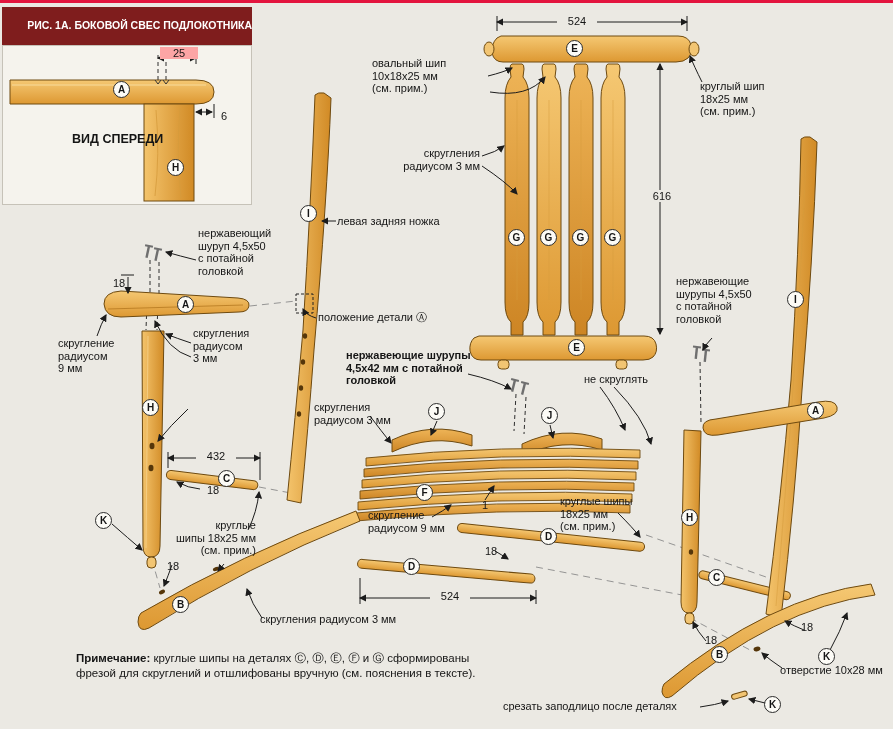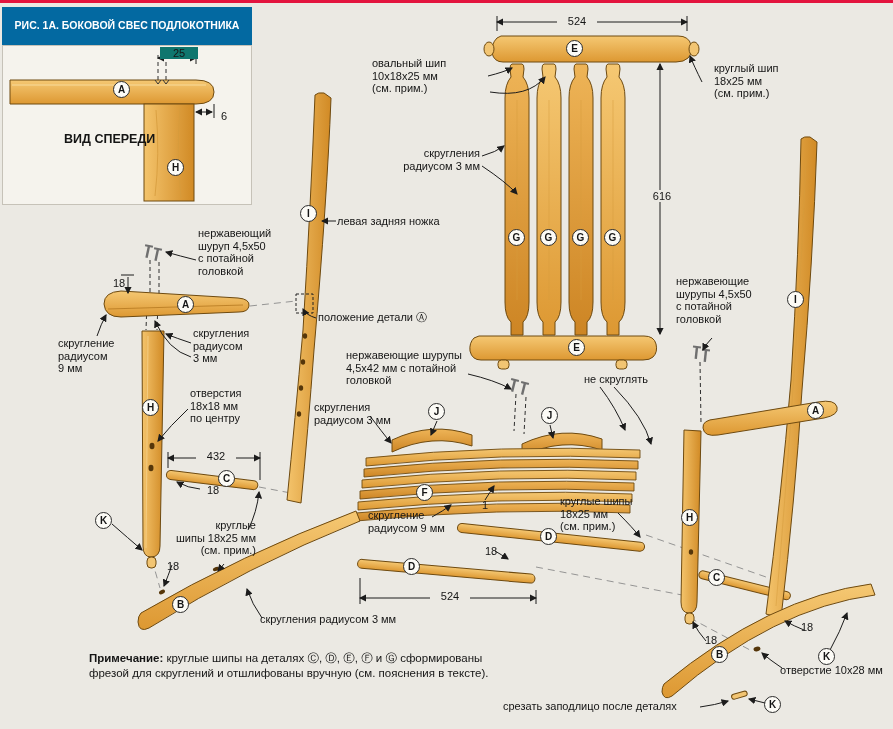--- a/index.html
+++ b/index.html
@@ -1,34 +1,34 @@
 <!DOCTYPE html>
 <html><head>
 <meta charset="utf-8">
 <style>
   html,body{margin:0;padding:0;background:#d8d6d0;}
   .page{position:relative;width:893px;height:729px;background:#ebe9e3;overflow:hidden;
         font-family:"Liberation Sans",sans-serif;color:#151515;}
   .topline{position:absolute;left:0;top:0;width:893px;height:3px;background:#e3143e;z-index:3;}
-  .fig-header{position:absolute;left:2px;top:7px;width:250px;height:38px;background:#0369a1;
-        color:#fff;font-weight:bold;font-size:10.5px;line-height:1.3;text-align:center;
+  .fig-header{position:absolute;left:2px;top:7px;width:250px;height:38px;background:#7f1d1d;
+        color:#fff;font-weight:bold;font-size:10.5px;line-height:1.3;text-align:right;
         display:flex;flex-direction:column;justify-content:center;z-index:3;}
   .inset-box{position:absolute;left:2px;top:45px;width:250px;height:160px;background:#f5f3ed;
         border:1px solid #c6c2b8;box-sizing:border-box;z-index:0;}
   svg.draw{position:absolute;left:0;top:0;z-index:1;}
   .lbl{position:absolute;font-size:11px;line-height:1.15;white-space:pre-line;z-index:2;}
   .ra{text-align:right}.ctr{text-align:right}
   .dim{position:absolute;font-size:11px;line-height:1.1;text-align:center;z-index:2;}
   .dim.bg{background:#ebe9e3;padding:0 2px;}
-  .dim.bgi{background:#0f766e;padding:0 2px;}
+  .dim.bgi{background:#fca5a5;padding:0 2px;}
   .view-label{font-weight:bold;font-size:12.5px;}
   .badge{position:absolute;width:17px;height:17px;border-radius:50%;background:#fcfbf6;
         border:1.5px solid #2b2b2b;box-sizing:border-box;font-size:10px;font-weight:bold;
         display:flex;align-items:center;justify-content:center;z-index:2;}
-  .note{position:absolute;left:89px;top:651px;width:505px;font-size:11.5px;line-height:1.3;
+  .note{position:absolute;left:76px;top:651px;width:505px;font-size:11.5px;line-height:1.3;
         white-space:pre-line;z-index:2;}
   .note .lead{font-weight:bold;}
 </style>
 </head>
 <body>
 
 <div class="page">
   <div class="topline"></div>
 
   <div class="fig-header">
@@ -231,48 +231,45 @@
       <path d="M782,668 Q770,660 762,653" marker-end="url(#arr)"></path>
       <path d="M700,707 Q715,705 728,701" marker-end="url(#arr)"></path>
       <path d="M112,524 Q128,538 142,550" marker-end="url(#arr)"></path>
       <path d="M830,650 Q840,632 847,613" marker-end="url(#arr)"></path>
       <path d="M765,703 Q757,701 749,699" marker-end="url(#arr)"></path>
       <path d="M437,421 L431,435" marker-end="url(#arr)"></path>
       <path d="M550,425 L553,438" marker-end="url(#arr)"></path>
     </g>
   </svg>
 
-  <div class="lbl view-label" style="left:20px;top:132px;width:110px;padding-left:44px;">ВИД СПЕРЕДИ</div>
+  <div class="lbl view-label" style="left:28px;top:132px;width:110px;padding-left:44px;">ВИД СПЕРЕДИ</div>
   <div class="dim bgi" style="left:160px;top:47px;width:34px;">25</div>
   <div class="dim" style="left:216px;top:110px;width:16px;">6</div>
 
   <div class="lbl" style="left:372px;top:57px;width:118px;">овальный шип
 10х18х25 мм
 (см. прим.)</div>
-  <div class="lbl" style="left:700px;top:62px;width:100px;margin-left:14px;">круглый шип
+  <div class="lbl" style="left:700px;top:80px;width:100px;">круглый шип
 18х25 мм
 (см. прим.)</div>
   <div class="lbl ra" style="left:386px;top:147px;width:94px;">скругления
 радиусом 3 мм</div>
   <div class="lbl" style="left:337px;top:215px;width:150px;">левая задняя ножка</div>
   <div class="lbl" style="left:198px;top:227px;width:100px;">нержавеющий
 шуруп 4,5х50
 с потайной
 головкой</div>
   <div class="lbl" style="left:58px;top:337px;width:78px;">скругление
 радиусом
 9 мм</div>
   <div class="lbl" style="left:193px;top:327px;width:80px;">скругления
 радиусом
 3 мм</div>
-  <div class="lbl" style="left:190px;top:387px;width:80px;">отверстия
-18х18 мм
-по центру</div>
   <div class="lbl" style="left:318px;top:311px;width:150px;">положение детали Ⓐ</div>
-  <div class="lbl" style="left:346px;top:349px;width:148px;">нержавеющие шурупы
+  <div class="lbl" style="left:346px;top:349px;width:148px;font-weight:bold;">нержавеющие шурупы
 4,5х42 мм с потайной
 головкой</div>
   <div class="lbl" style="left:314px;top:401px;width:100px;">скругления
 радиусом 3 мм</div>
   <div class="lbl" style="left:584px;top:373px;width:90px;">не скруглять</div>
   <div class="lbl" style="left:676px;top:275px;width:105px;">нержавеющие
 шурупы 4,5х50
 с потайной
 головкой</div>
   <div class="lbl ctr" style="left:148px;top:519px;width:108px;">круглые

